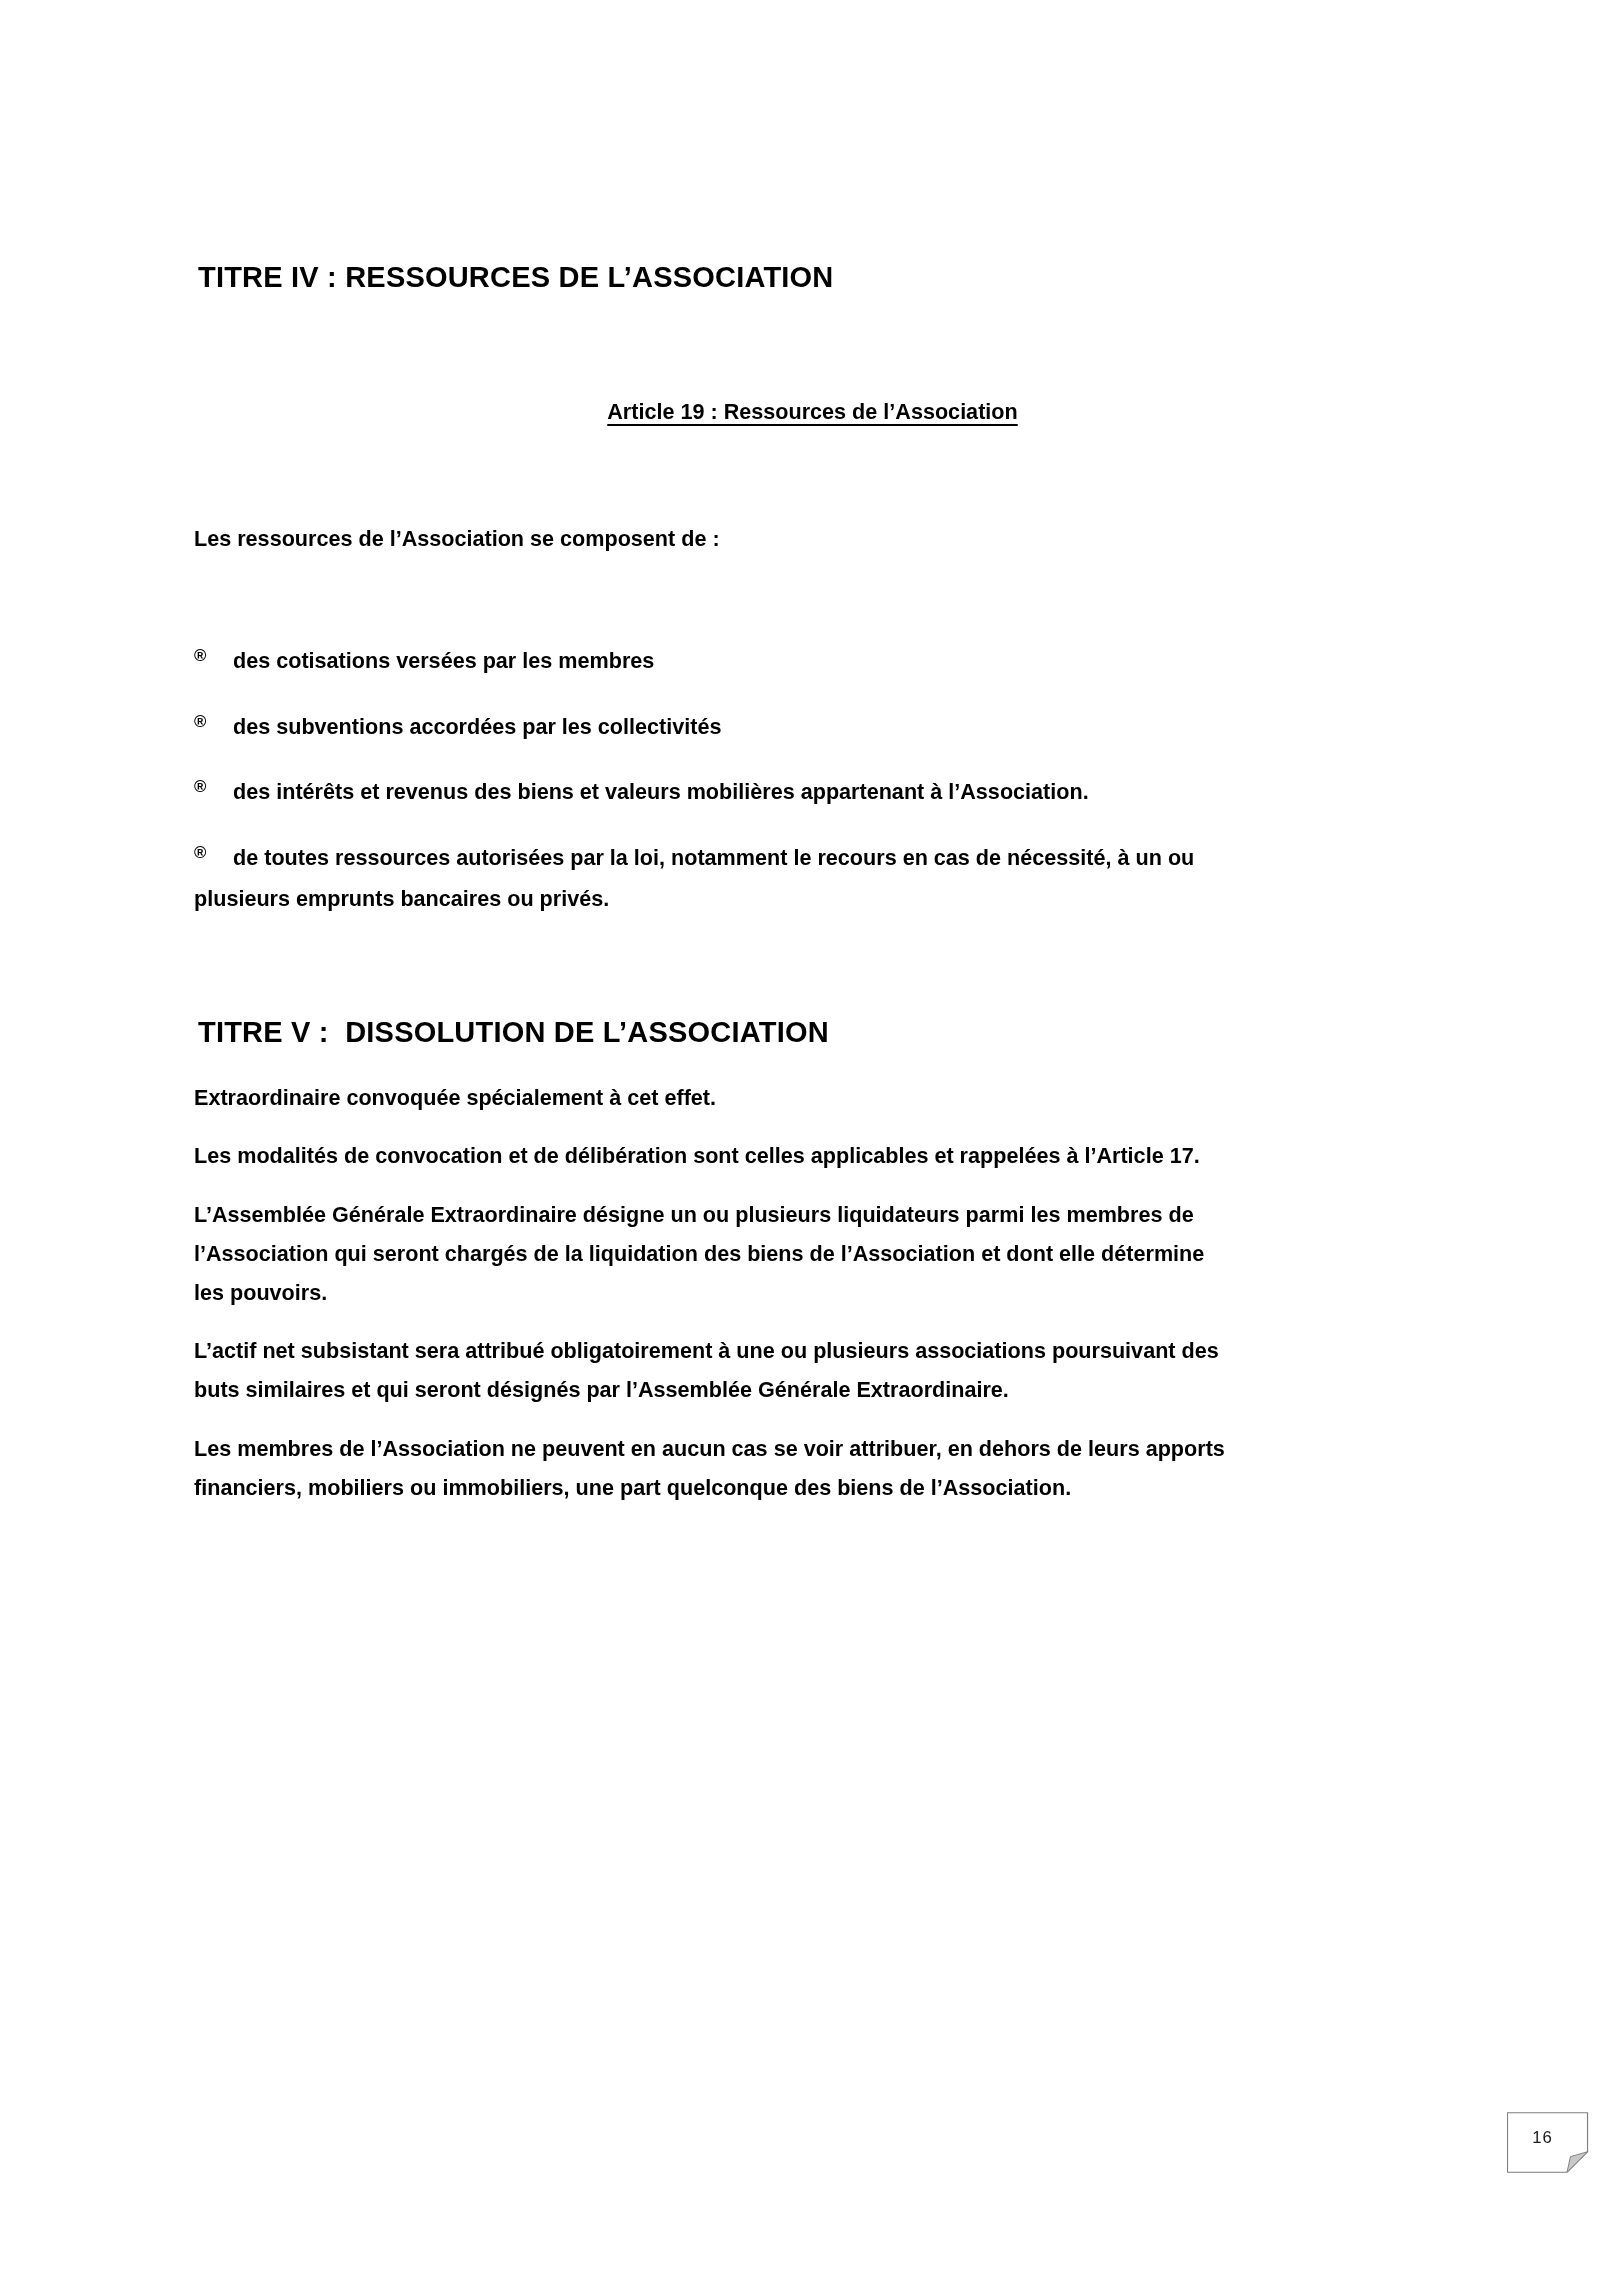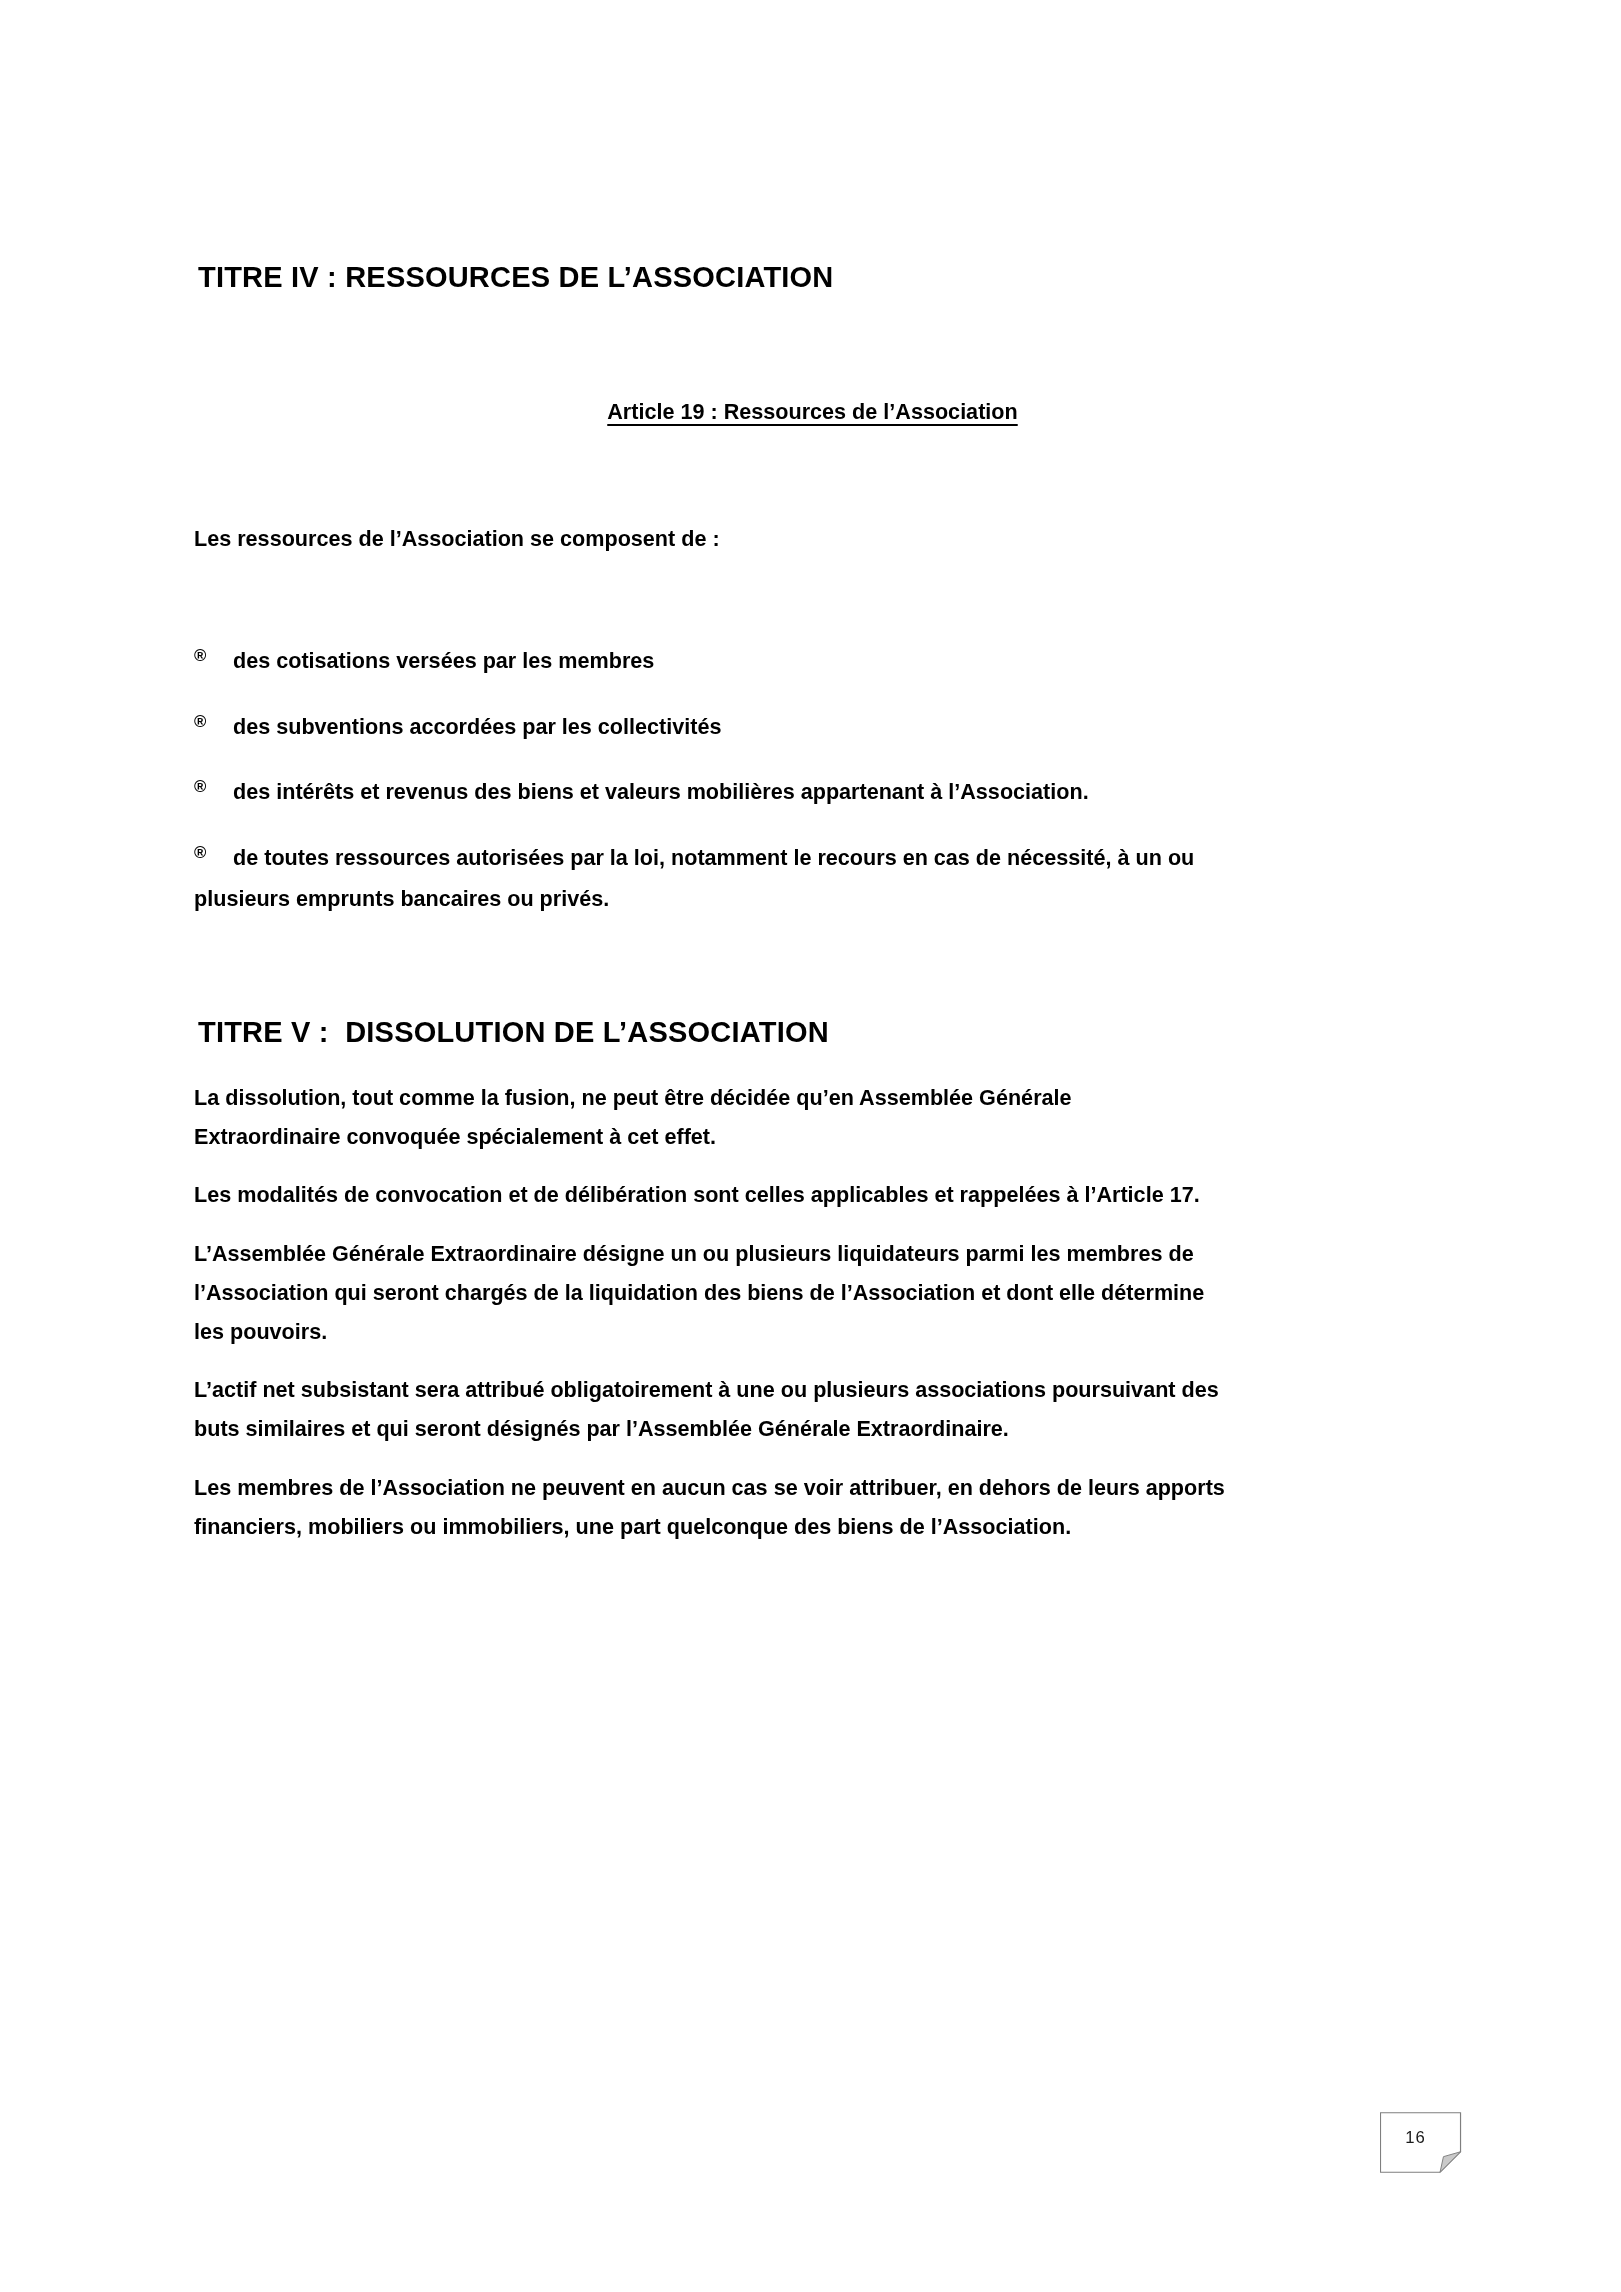--- a/index.html
+++ b/index.html
@@ -73,21 +73,21 @@
   .para + .para { margin-top: 19.6px; }
   .pline {
     display: block;
     font-size: 21.6px;
     line-height: 39px;
     font-weight: 700;
     white-space: pre;
   }
   .pagenum-badge {
     position: absolute;
-    left: 1380px;
+    left: 1507px;
     top: 2112px;
     width: 82px;
     height: 62px;
     padding-left: 12px;
   }
   .pagenum-badge svg {
     position: absolute;
     left: 0;
     top: 0;
   }
@@ -129,21 +129,20 @@
         <div class="bline"><span class="bmark">®</span><span>de toutes ressources autorisées par la loi, notamment le recours en cas de nécessité, à un ou</span></div>
         <div class="bline"><span>plusieurs emprunts bancaires ou privés.</span></div>
       </div>
     </div>
 
     <h1 class="titre t5">TITRE V :  DISSOLUTION DE L’ASSOCIATION</h1>
 
 
     <div class="paras">
       <p class="para">
-        <span class="pline">La dissolution, tout comme la fusion, ne peut être décidée qu’en Assemblée Générale</span>
         <span class="pline">Extraordinaire convoquée spécialement à cet effet.</span>
       </p>
       <p class="para">
         <span class="pline">Les modalités de convocation et de délibération sont celles applicables et rappelées à l’Article 17.</span>
       </p>
       <p class="para">
         <span class="pline">L’Assemblée Générale Extraordinaire désigne un ou plusieurs liquidateurs parmi les membres de</span>
         <span class="pline">l’Association qui seront chargés de la liquidation des biens de l’Association et dont elle détermine</span>
         <span class="pline">les pouvoirs.</span>
       </p>

